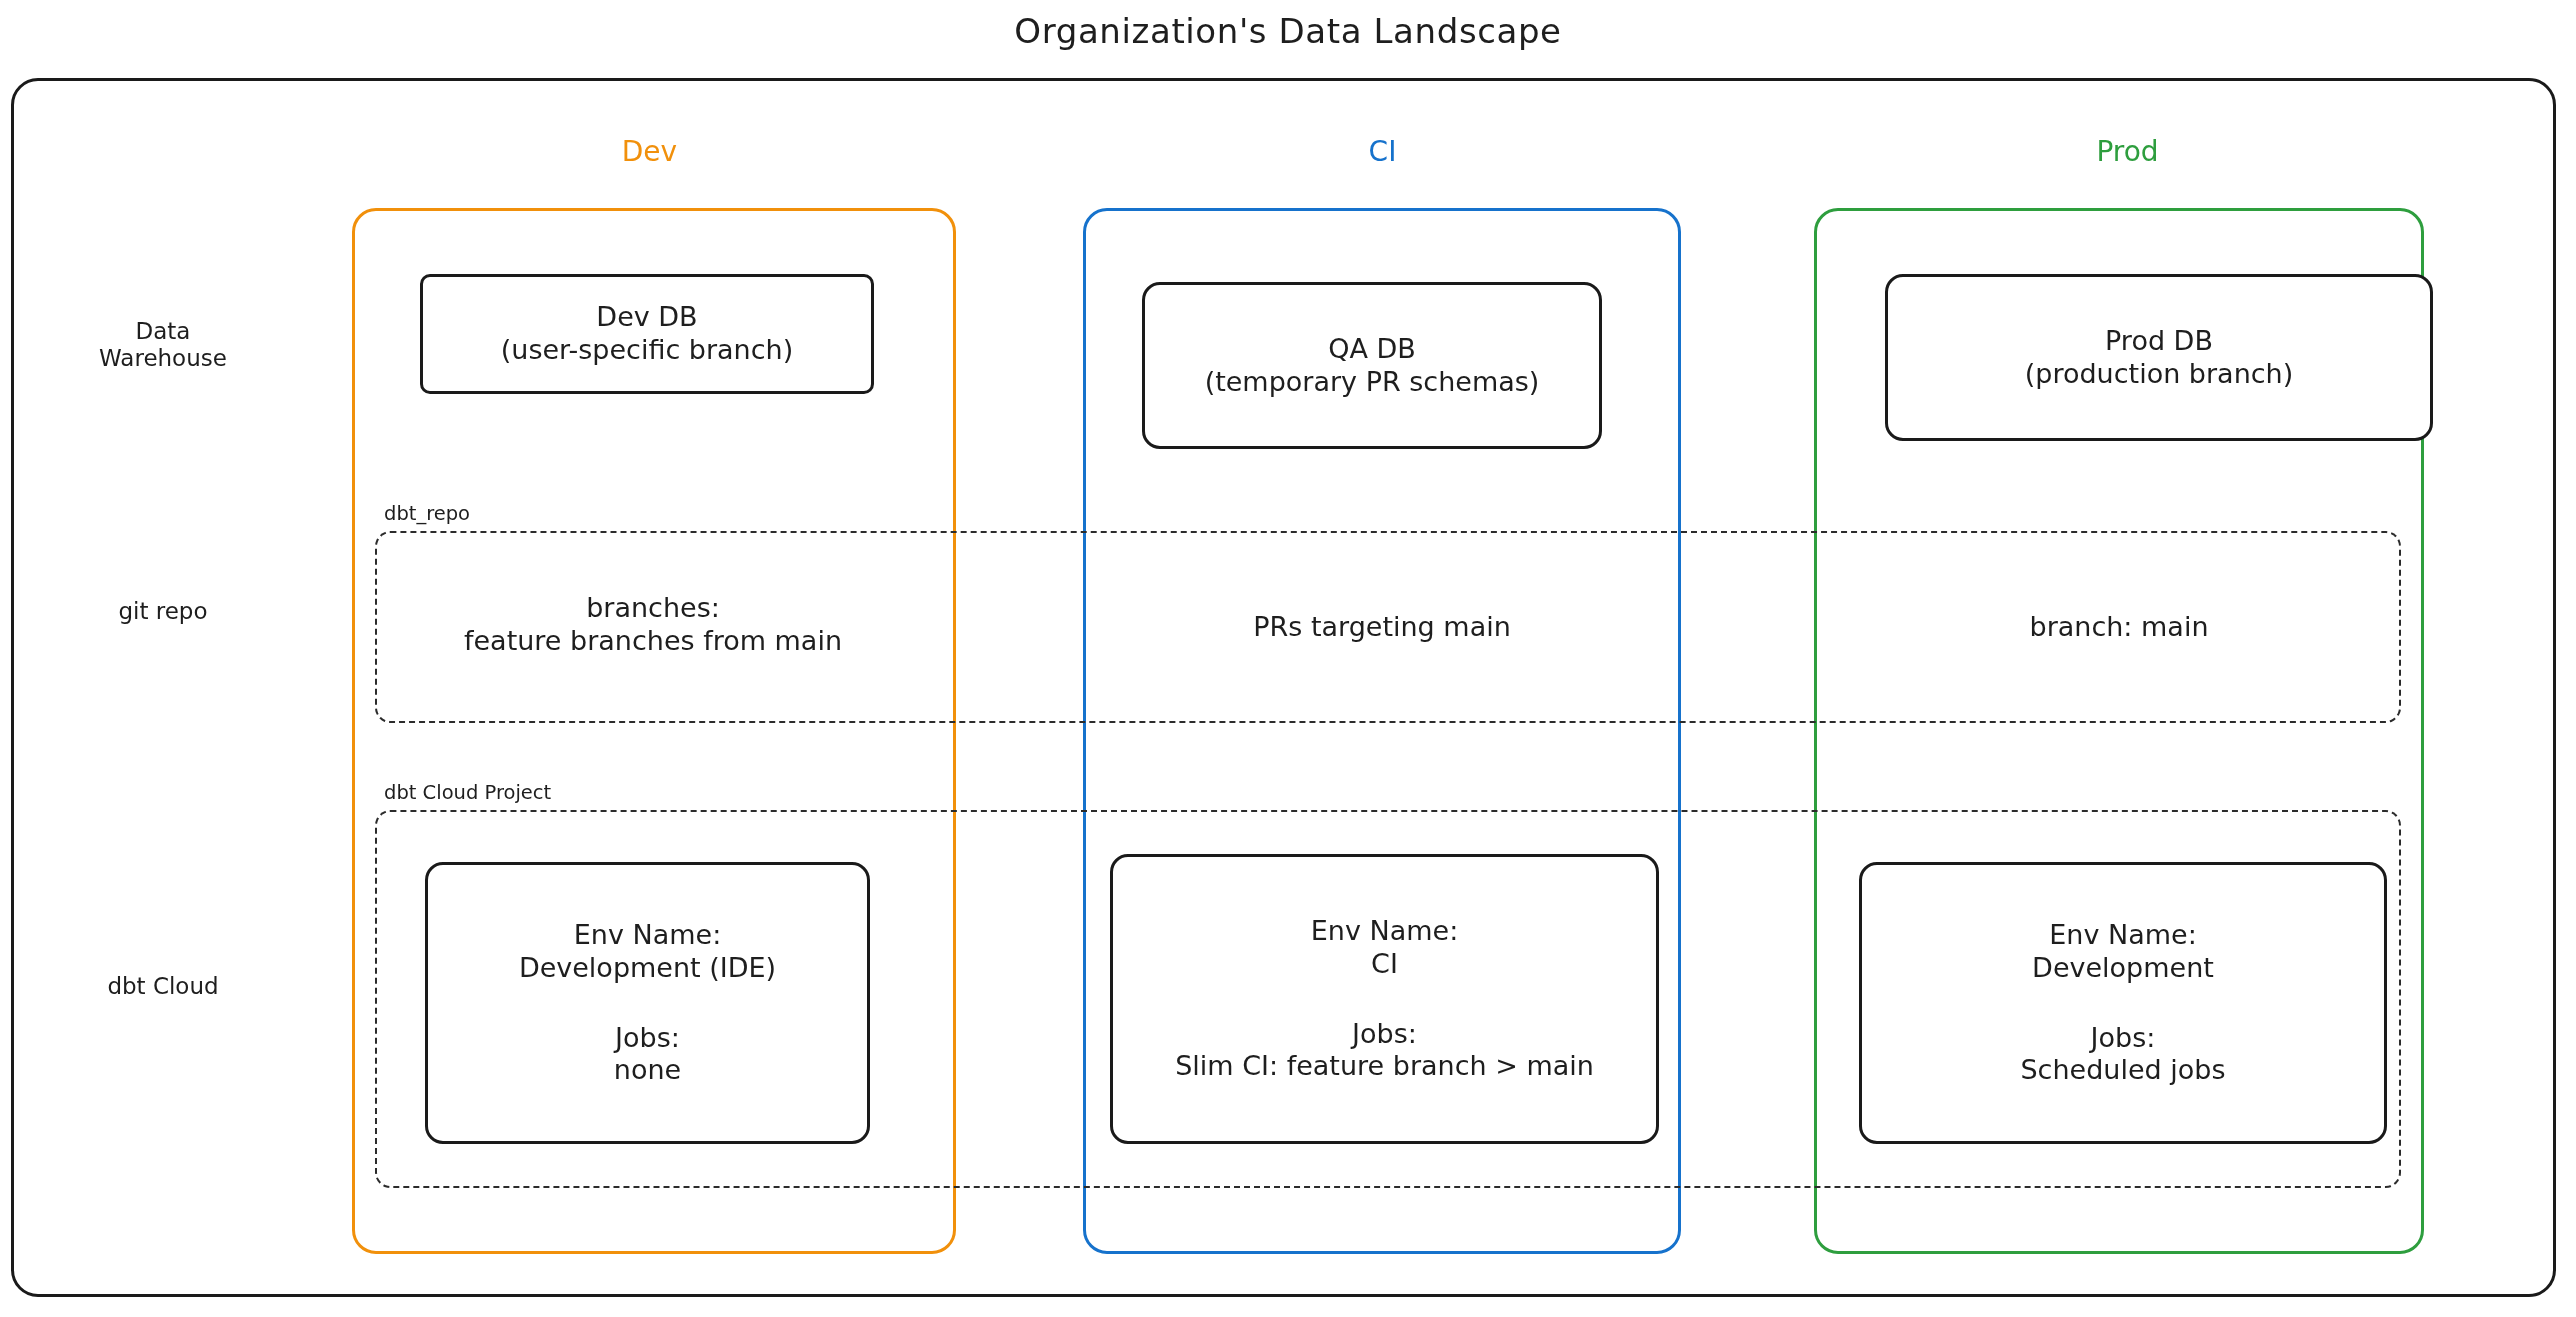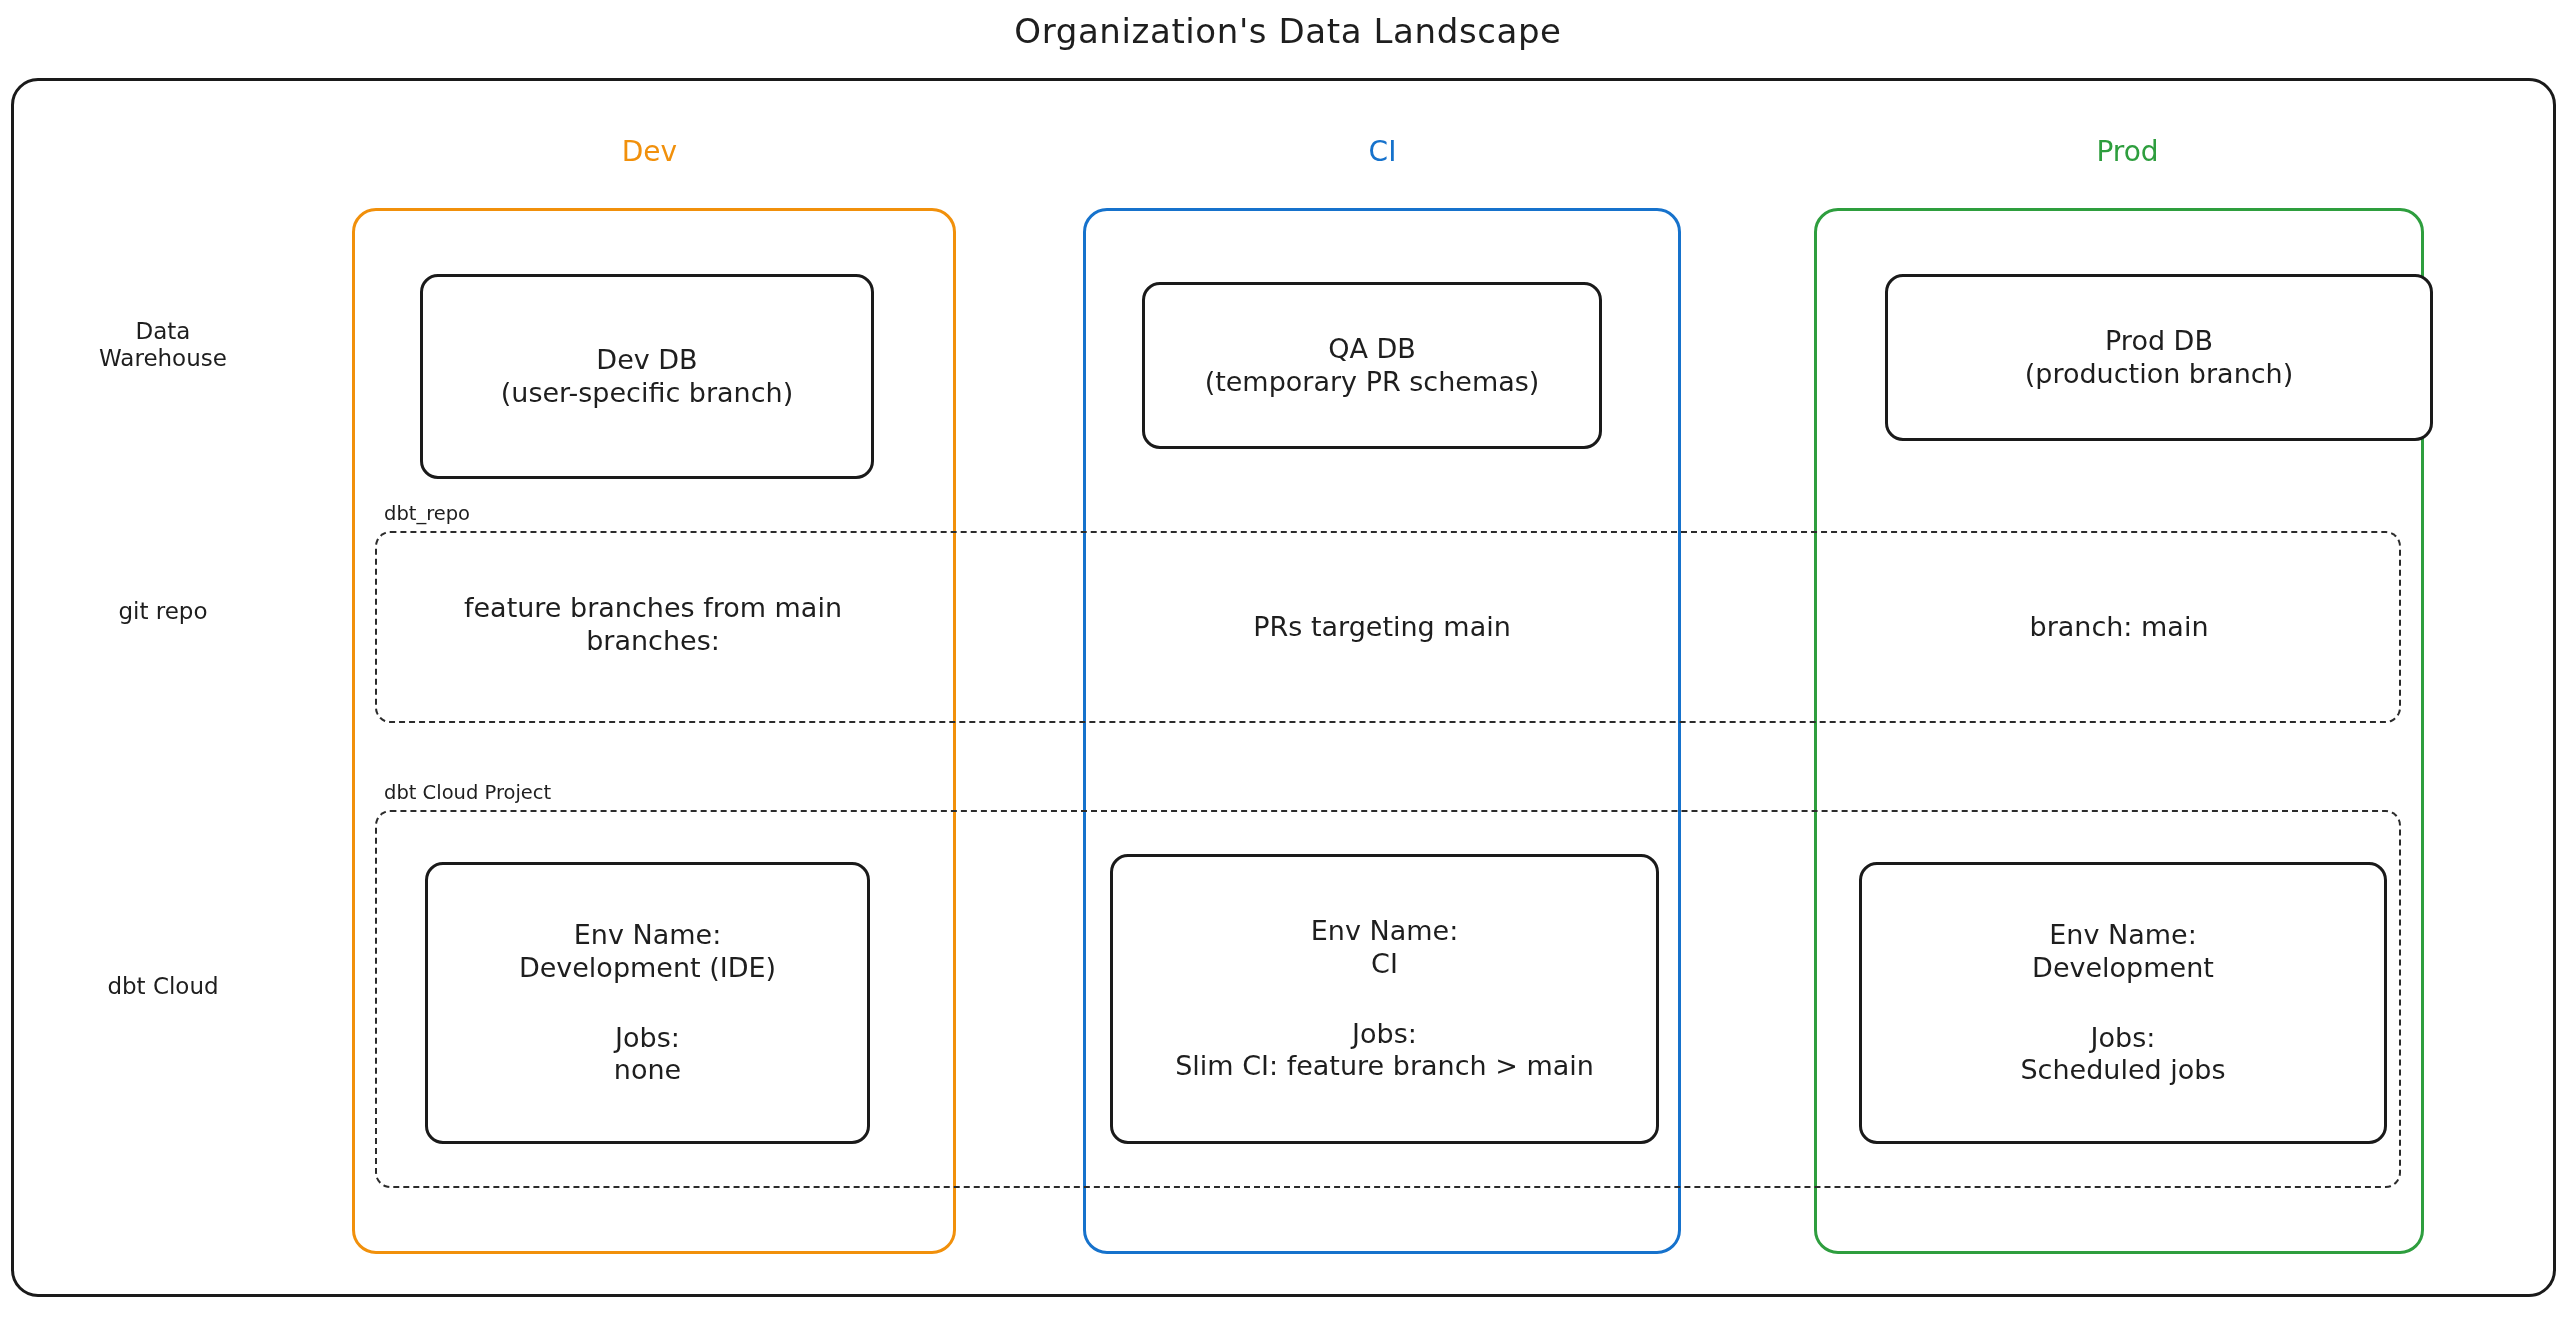--- a/index.html
+++ b/index.html
@@ -118,21 +118,21 @@
     justify-content: center;
     text-align: center;
     font-size: 27px;
     color: #1e1e1e;
     line-height: 1.22;
     padding: 6px 10.7px;
   }
   .node-box .line { white-space: nowrap; }
 
   
-  #db-box-dev  { left: 420px;  top: 274px; width: 454px; height: 205px; }
+  #db-box-dev  { left: 420px;  top: 274px; width: 454px; height: 120px; border-radius: 10px; }
   #db-box-ci   { left: 1142px; top: 274px; width: 460px; height: 167px; margin-top: 8px; }
   #db-box-prod { left: 1885px; top: 274px; width: 548px; height: 167px; }
 
   
   .env-node {
     font-size: 27px;
   }
   .env-node .gap { height: 37px; }
   #dbt-box-dev  { left: 425px;  top: 862px; width: 445px; height: 282px; }
   #dbt-box-ci   { left: 1110px; top: 854px; width: 549px; height: 290px; }
@@ -187,22 +187,22 @@
 <div id="db-box-ci" class="node-box">
   <div class="line">QA DB</div>
   <div class="line">(temporary PR schemas)</div>
 </div>
 <div id="db-box-prod" class="node-box">
   <div class="line">Prod DB</div>
   <div class="line">(production branch)</div>
 </div>
 
 <div id="git-text-dev" class="git-text">
+  <div>branches:</div>
   <div>feature branches from main</div>
-  <div>branches:</div>
 </div>
 <div id="git-text-ci" class="git-text">
   <div>PRs targeting main</div>
 </div>
 <div id="git-text-prod" class="git-text">
   <div>branch: main</div>
 </div>
 
 <div id="dbt-box-dev" class="node-box env-node">
   <div class="line">Env Name:</div>

